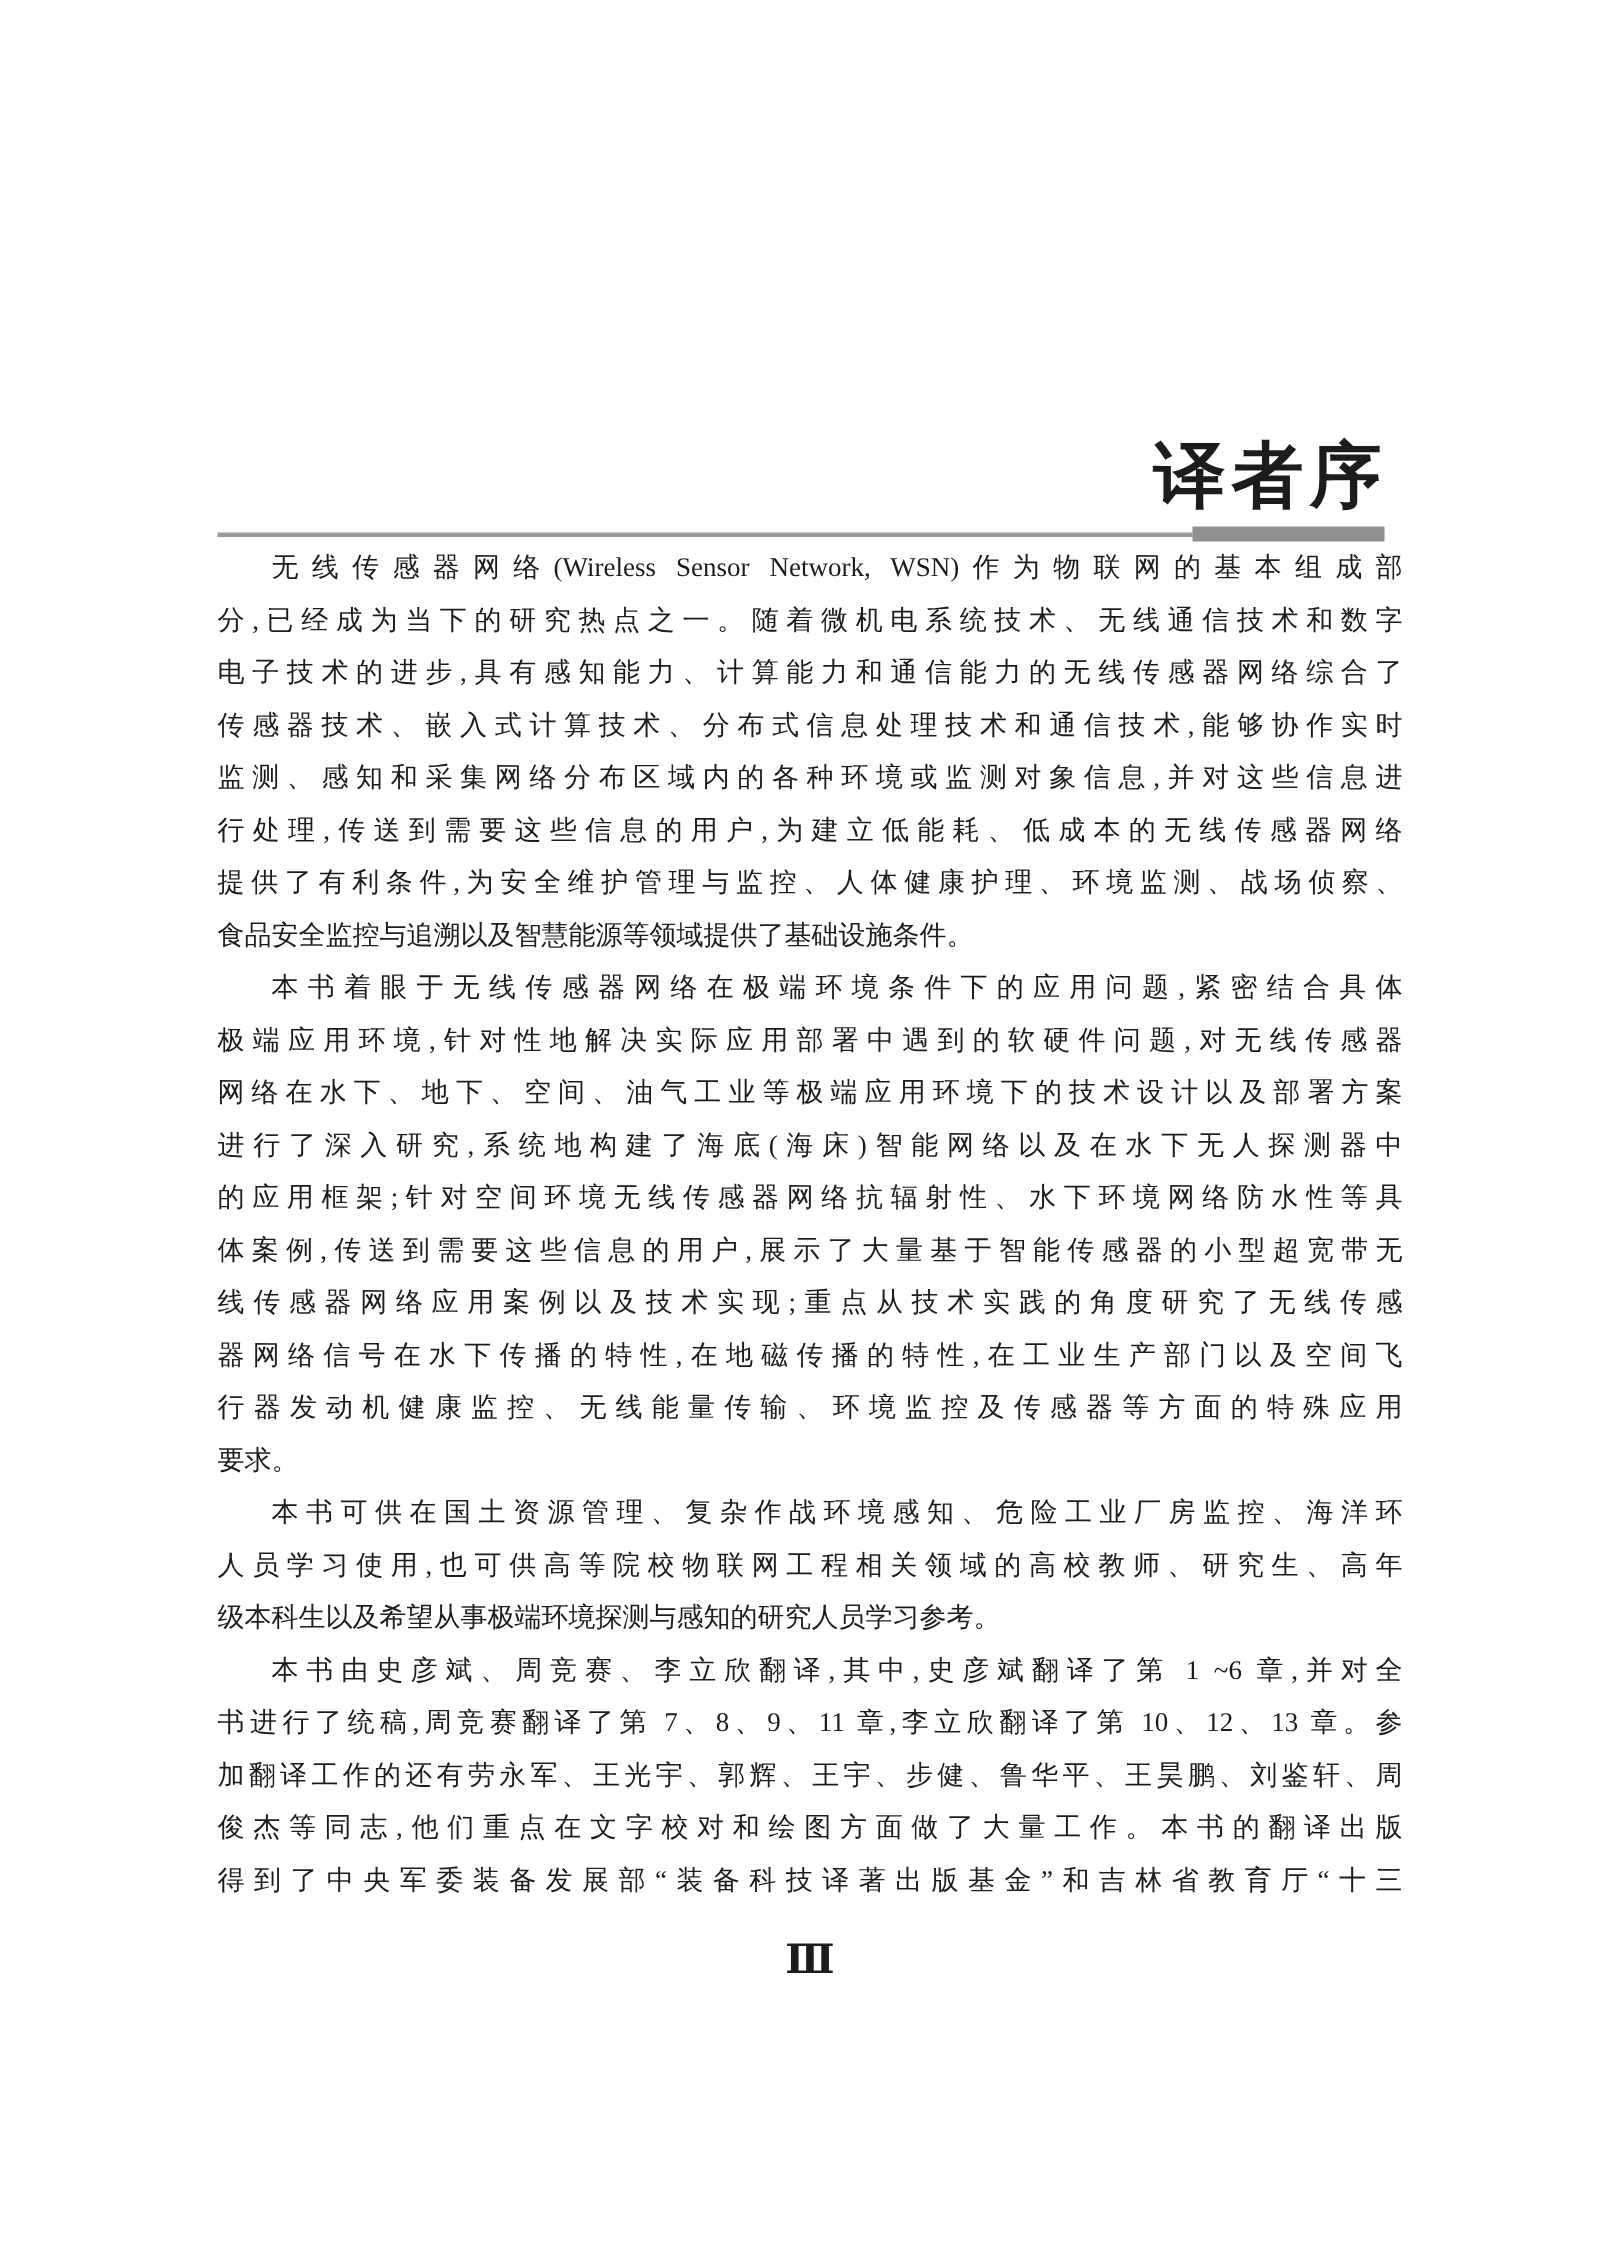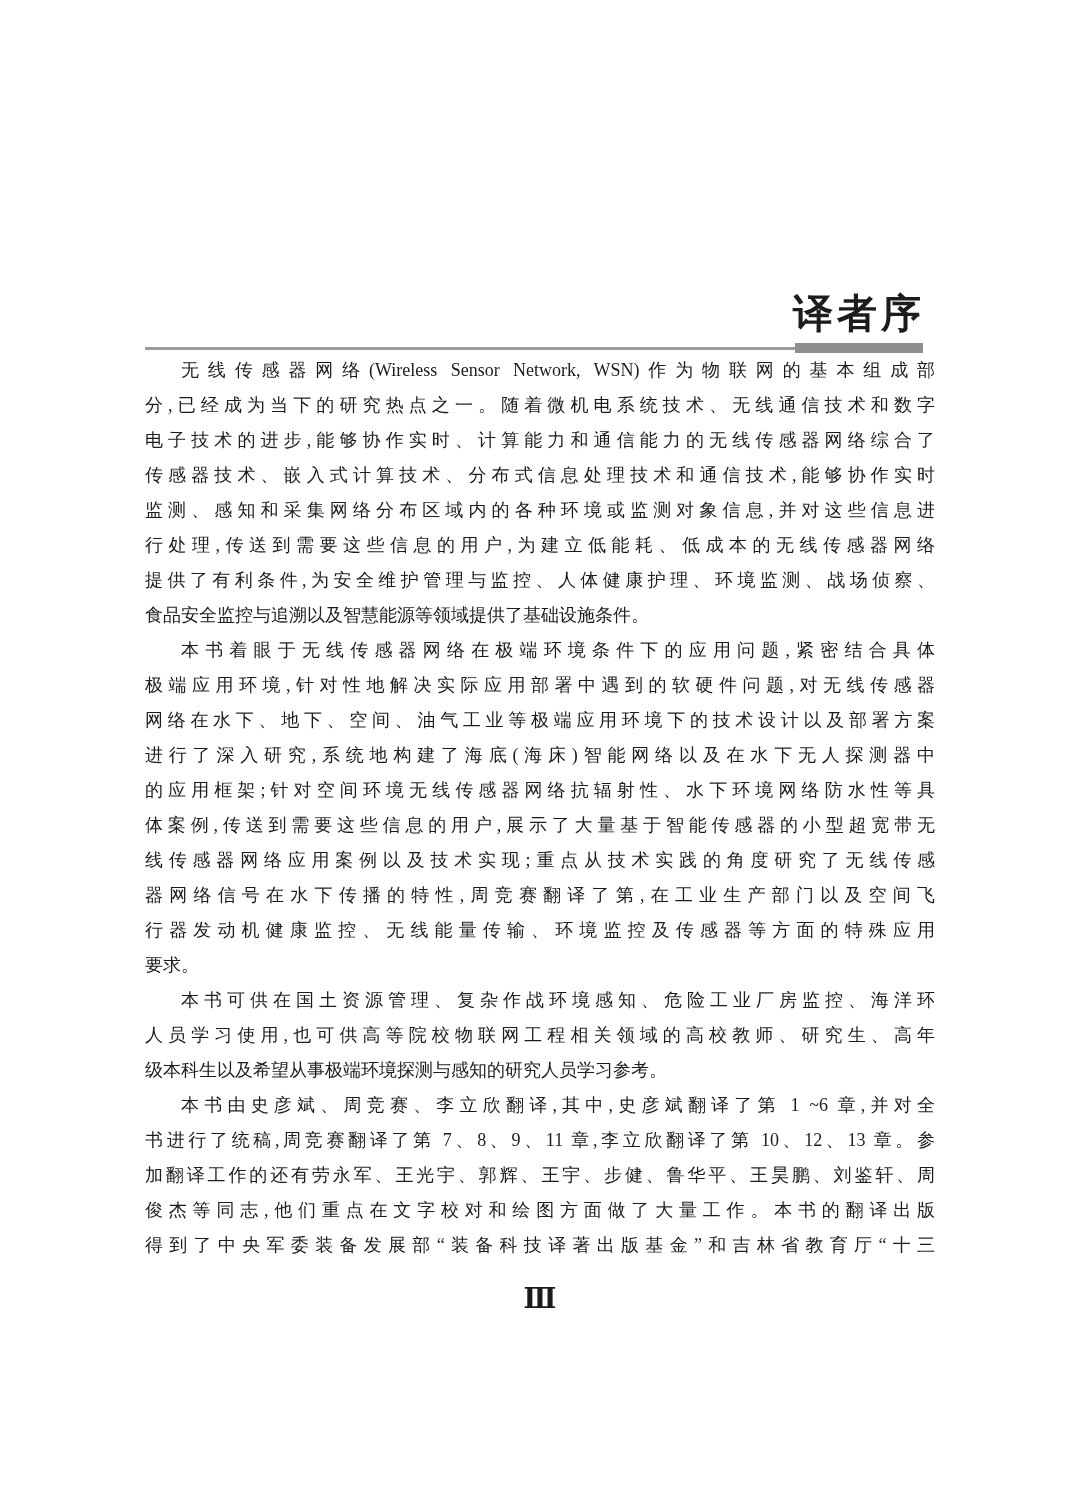--- a/index.html
+++ b/index.html
@@ -16,21 +16,21 @@
     width: 1080px;
     height: 1509px;
     background: #ffffff;
     padding: 0 145px;
   }
   .content {
     width: 790px;
   }
   .chapter-title {
     padding-top: 294px;
-    font-size: 40px;
+    font-size: 48px;
     font-weight: 700;
     line-height: 1;
     text-align: right;
     letter-spacing: 4px;
     padding-right: 10px;
     color: #1c1c1c;
   }
   .title-rule {
     margin-top: 9px;
     height: 10px;
@@ -82,36 +82,36 @@
 
     <div class="title-rule">
       <div class="rule-thin"></div>
       <div class="rule-thick"></div>
     </div>
 
     <div class="body-text">
         <div class="paragraph">
           <div class="line first">无线传感器网络(Wireless Sensor Network, WSN)作为物联网的基本组成部</div>
           <div class="line">分,已经成为当下的研究热点之一。随着微机电系统技术、无线通信技术和数字</div>
-          <div class="line">电子技术的进步,能够协作实时、计算能力和通信能力的无线传感器网络综合了</div>
+          <div class="line">电子技术的进步,具有感知能力、计算能力和通信能力的无线传感器网络综合了</div>
           <div class="line">传感器技术、嵌入式计算技术、分布式信息处理技术和通信技术,能够协作实时</div>
           <div class="line">监测、感知和采集网络分布区域内的各种环境或监测对象信息,并对这些信息进</div>
           <div class="line">行处理,传送到需要这些信息的用户,为建立低能耗、低成本的无线传感器网络</div>
           <div class="line">提供了有利条件,为安全维护管理与监控、人体健康护理、环境监测、战场侦察、</div>
           <div class="line para-end">食品安全监控与追溯以及智慧能源等领域提供了基础设施条件。</div>
         </div>
         <div class="paragraph">
           <div class="line first">本书着眼于无线传感器网络在极端环境条件下的应用问题,紧密结合具体</div>
           <div class="line">极端应用环境,针对性地解决实际应用部署中遇到的软硬件问题,对无线传感器</div>
           <div class="line">网络在水下、地下、空间、油气工业等极端应用环境下的技术设计以及部署方案</div>
           <div class="line">进行了深入研究,系统地构建了海底(海床)智能网络以及在水下无人探测器中</div>
           <div class="line">的应用框架;针对空间环境无线传感器网络抗辐射性、水下环境网络防水性等具</div>
           <div class="line">体案例,传送到需要这些信息的用户,展示了大量基于智能传感器的小型超宽带无</div>
           <div class="line">线传感器网络应用案例以及技术实现;重点从技术实践的角度研究了无线传感</div>
-          <div class="line">器网络信号在水下传播的特性,周竞赛翻译了第,在工业生产部门以及空间飞</div>
+          <div class="line">器网络信号在水下传播的特性,在地磁传播的特性,在工业生产部门以及空间飞</div>
           <div class="line">行器发动机健康监控、无线能量传输、环境监控及传感器等方面的特殊应用</div>
           <div class="line para-end">要求。</div>
         </div>
         <div class="paragraph">
           <div class="line first">本书可供在国土资源管理、复杂作战环境感知、危险工业厂房监控、海洋环</div>
           <div class="line">人员学习使用,也可供高等院校物联网工程相关领域的高校教师、研究生、高年</div>
           <div class="line para-end">级本科生以及希望从事极端环境探测与感知的研究人员学习参考。</div>
         </div>
         <div class="paragraph">
           <div class="line first">本书由史彦斌、周竞赛、李立欣翻译,其中,史彦斌翻译了第 1 ~6 章,并对全</div>

